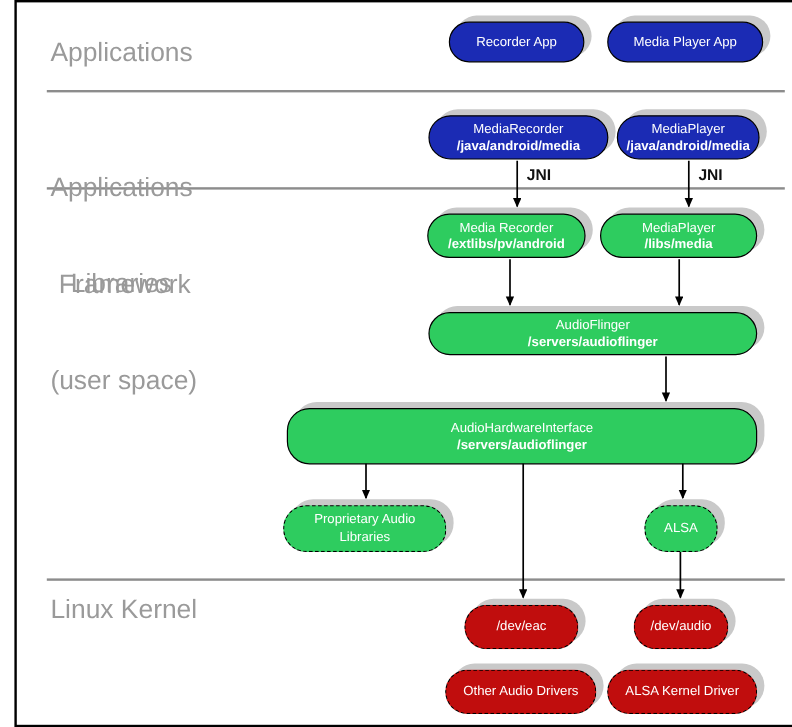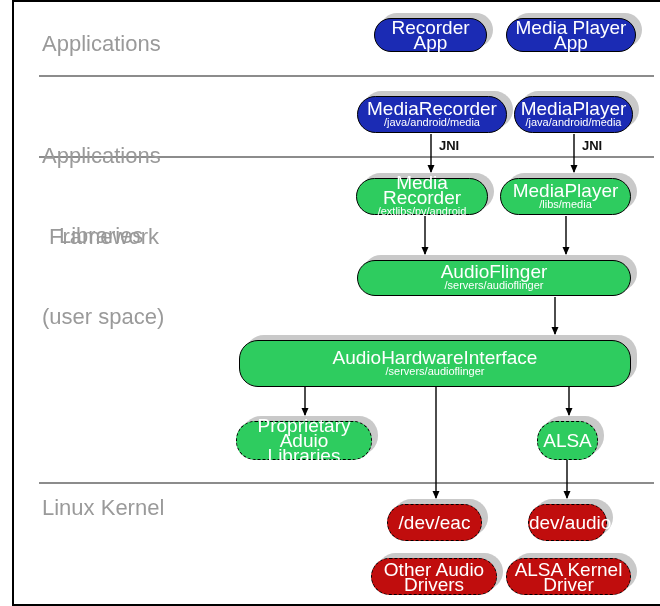--- a/index.html
+++ b/index.html
@@ -30,22 +30,22 @@
     color:#fff;
     display:flex;flex-direction:column;
     align-items:center;justify-content:center;
     text-align:center;
     box-sizing:border-box;
   }
   .node.blue{background:var(--c-blue,#1b2bb4);}
   .node.green{background:var(--c-green,#2ecc5f);}
   .node.red{background:var(--c-red,#c00d0d);}
   .node.dashed{border:1.7px dashed #000;}
-  .node .title{font-size:19px;line-height:15px;}
-  .node .subtitle{font-size:11px;line-height:13px;}
+  .node .title{font-size:11px;line-height:15px;}
+  .node .subtitle{font-size:11px;line-height:13px;font-weight:bold;}
   .jni{
     position:absolute;
     color:#111;font-size:13px;font-weight:bold;
   }
   #arrows{position:absolute;left:0;top:0;pointer-events:none;}
 </style>
 </head>
 <body>
 
 <div id="canvas">
@@ -117,21 +117,21 @@
     <div class="title">AudioFlinger</div>
     <div class="subtitle">/servers/audioflinger</div>
   </div>
 
   <div class="node green" style="left:225px;top:338px;width:392px;height:47px">
     <div class="title">AudioHardwareInterface</div>
     <div class="subtitle">/servers/audioflinger</div>
   </div>
 
   <div class="node green dashed" style="left:222px;top:419px;width:136px;height:39px">
-    <div class="title">Proprietary Aduio</div>
+    <div class="title">Proprietary Audio</div>
     <div class="title">Libraries</div>
   </div>
   <div class="node green dashed" style="left:523px;top:419px;width:61px;height:39px">
     <div class="title">ALSA</div>
   </div>
 
   <div class="node red dashed" style="left:373px;top:502px;width:95px;height:37px">
     <div class="title">/dev/eac</div>
   </div>
   <div class="node red dashed" style="left:514px;top:502px;width:79px;height:37px">

